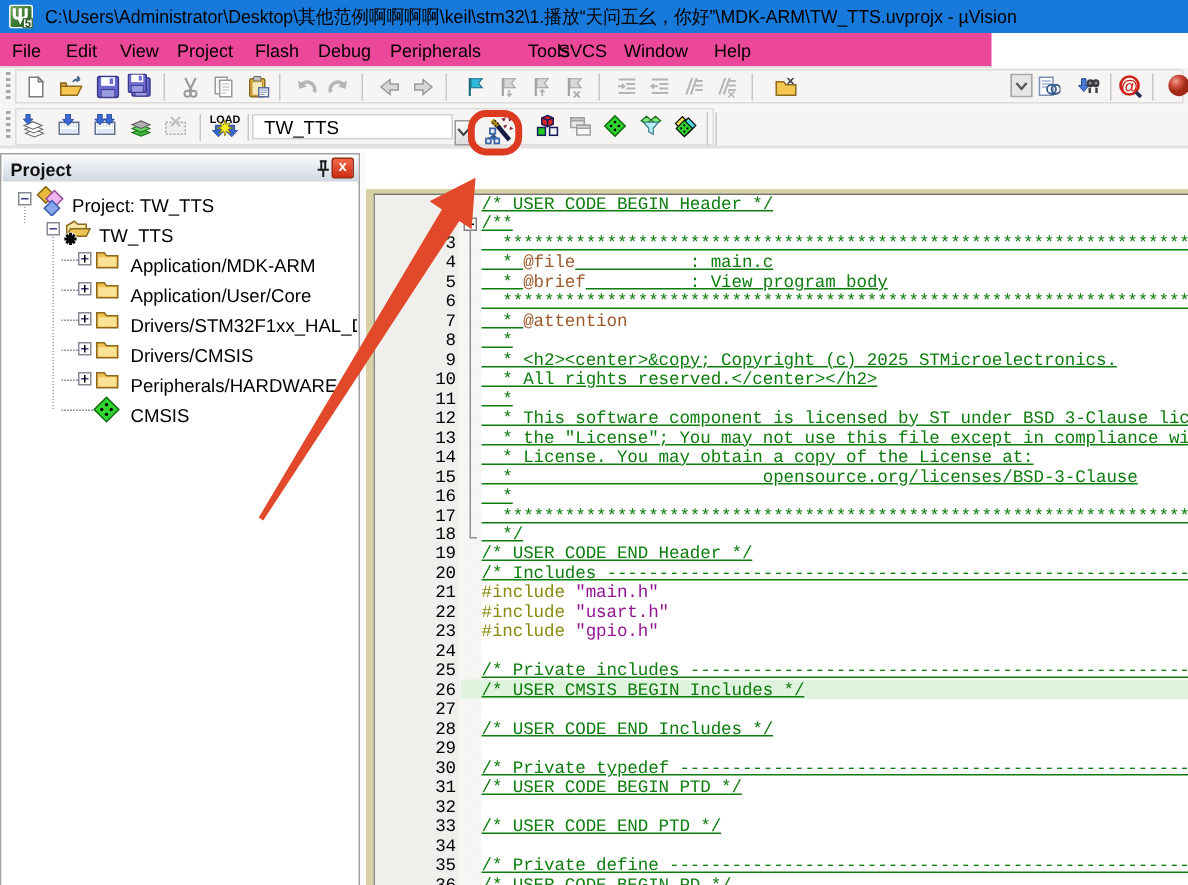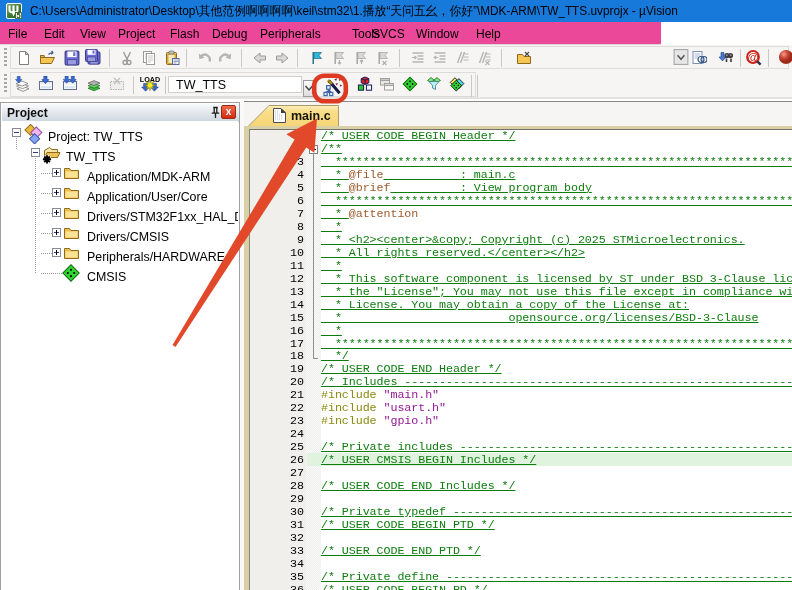--- a/index.html
+++ b/index.html
@@ -447,37 +447,20 @@
           <circle cx="9" cy="12.2" r="1.1" fill="#000"></circle>
         <circle cx="5.8" cy="9" r="1.1" fill="#000"></circle>
           <circle cx="12.2" cy="9" r="1.1" fill="#000"></circle>
       </svg>
       <span class="tlabel" style="left:86px">CMSIS</span>
     </div>
   </div>
   <div id="split" class="abs"></div>
   <div id="tanframe" class="abs"></div>
   <div id="edframe" class="abs"></div>
-  <div id="tabstrip" class="abs">
-    <svg class="abs" style="left:4px;top:1px" width="91" height="23" viewBox="0 0 91 23">
-      <defs>
-          <linearGradient id="tg" x1="0" y1="0" x2="0" y2="1">
-            <stop offset="0" stop-color="#fceebb"></stop>
-            <stop offset="0.3" stop-color="#f9dd88"></stop>
-            <stop offset="1" stop-color="#f7d579"></stop>
-          </linearGradient>
-        </defs>
-      <path d="M0.5 23 L21 2.5 L90.5 2.5 L90.5 23 Z" fill="url(#tg)"></path>
-        <path d="M0.5 23 L21 2.5 L90.5 2.5 L90.5 23" fill="none" stroke="#a89a6a"></path>
-      <path d="M25.5 5.5 L33 5.5 L37.5 10 L37.5 19.5 L25.5 19.5 Z" fill="#fdfdfd" stroke="#4a4a52"></path>
-      <path d="M33 5.5 L33 10 L37.5 10 L37.7 9.2 Z" fill="#3c3c46"></path>
-      <path d="M27 8 H31 M27 10 H31 M27 12 H35 M27 14 H35 M27 16 H35" stroke="#aab4c4" stroke-width="0.8" stroke-dasharray="1 1"></path>
-      <text x="43" y="16.5" font-family="Liberation Sans" font-size="12.5" font-weight="bold" fill="#15150a">main.c</text>
-    </svg>
-  </div>
   <div id="gutter" class="abs">
       <pre class="cd" id="nums">1
 2
 3
 4
 5
 6
 7
 8
 9

